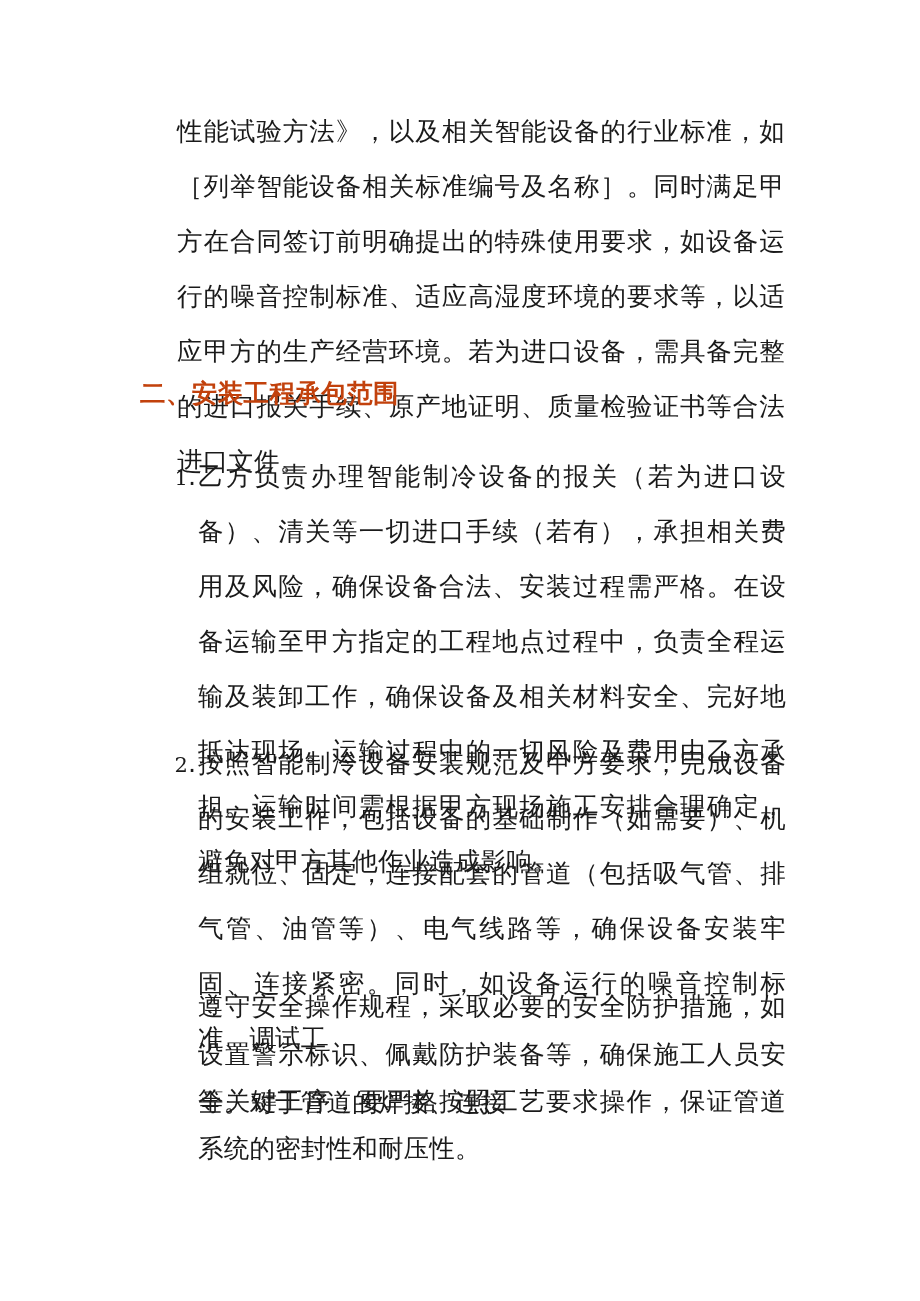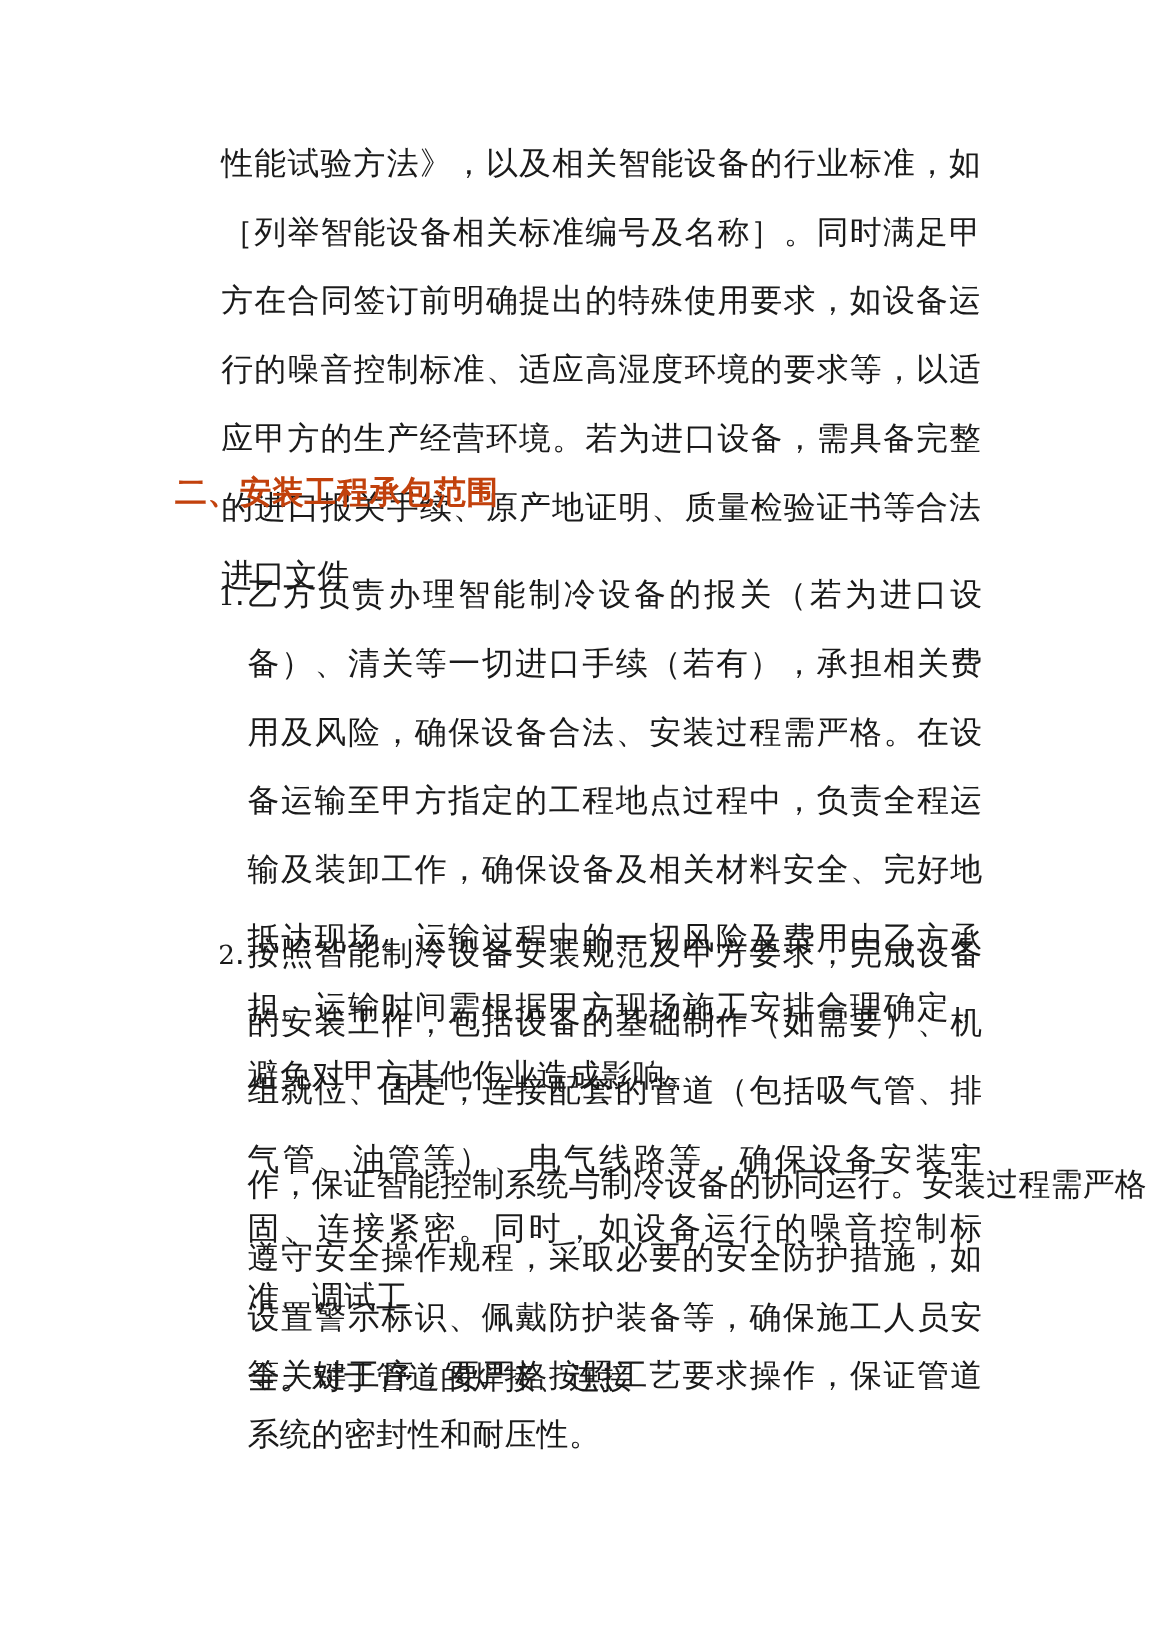--- a/index.html
+++ b/index.html
@@ -127,19 +127,18 @@
     <div class="cjk body">乙方负责办理智能制冷设备的报关（若为进口设备）、清关等一切进口手续（若有），承担相关费用及风险，确保设备合法、安装过程需严格。在设备运输至甲方指定的工程地点过程中，负责全程运输及装卸工作，确保设备及相关材料安全、完好地抵达现场。运输过程中的一切风险及费用由乙方承担。运输时间需根据甲方现场施工安排合理确定，避免对甲方其他作业造成影响。</div>
   </div>
 
   <div class="list-item" id="item-2">
     <div class="marker">
       <span>2</span><span class="dot">.</span>
     </div>
     <div class="cjk body">按照智能制冷设备安装规范及甲方要求，完成设备的安装工作，包括设备的基础制作（如需要）、机组就位、固定，连接配套的管道（包括吸气管、排气管、油管等）、电气线路等，确保设备安装牢固、连接紧密。同时，如设备运行的噪音控制标准、调试工</div>
   </div>
 
-  <div class="cjk para-tail-a nowrap-line">作，保证智能控制系统与制冷设备的协同运行。安装过程需严格</div>
 
   <div class="cjk para-tail-b">遵守安全操作规程，采取必要的安全防护措施，如设置警示标识、佩戴防护装备等，确保施工人员安全。对于管道的焊接、连接</div>
 
   <div class="cjk para-tail-c">等关键工序，要严格按照工艺要求操作，保证管道系统的密封性和耐压性。</div>
 
 </div>
 
 </body></html>

